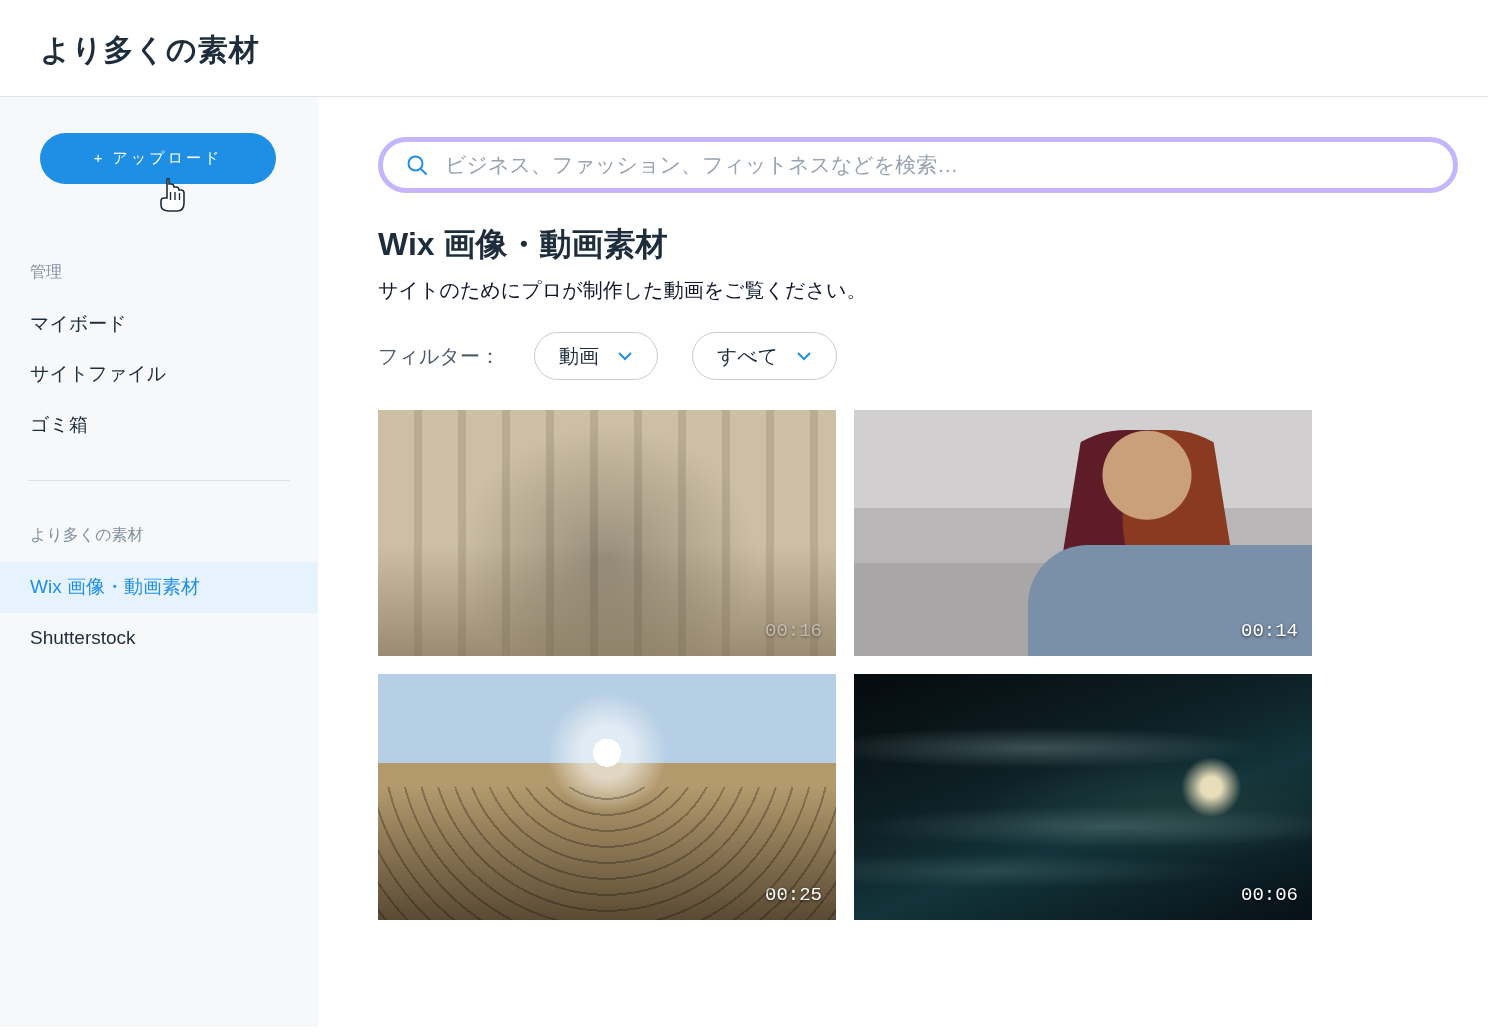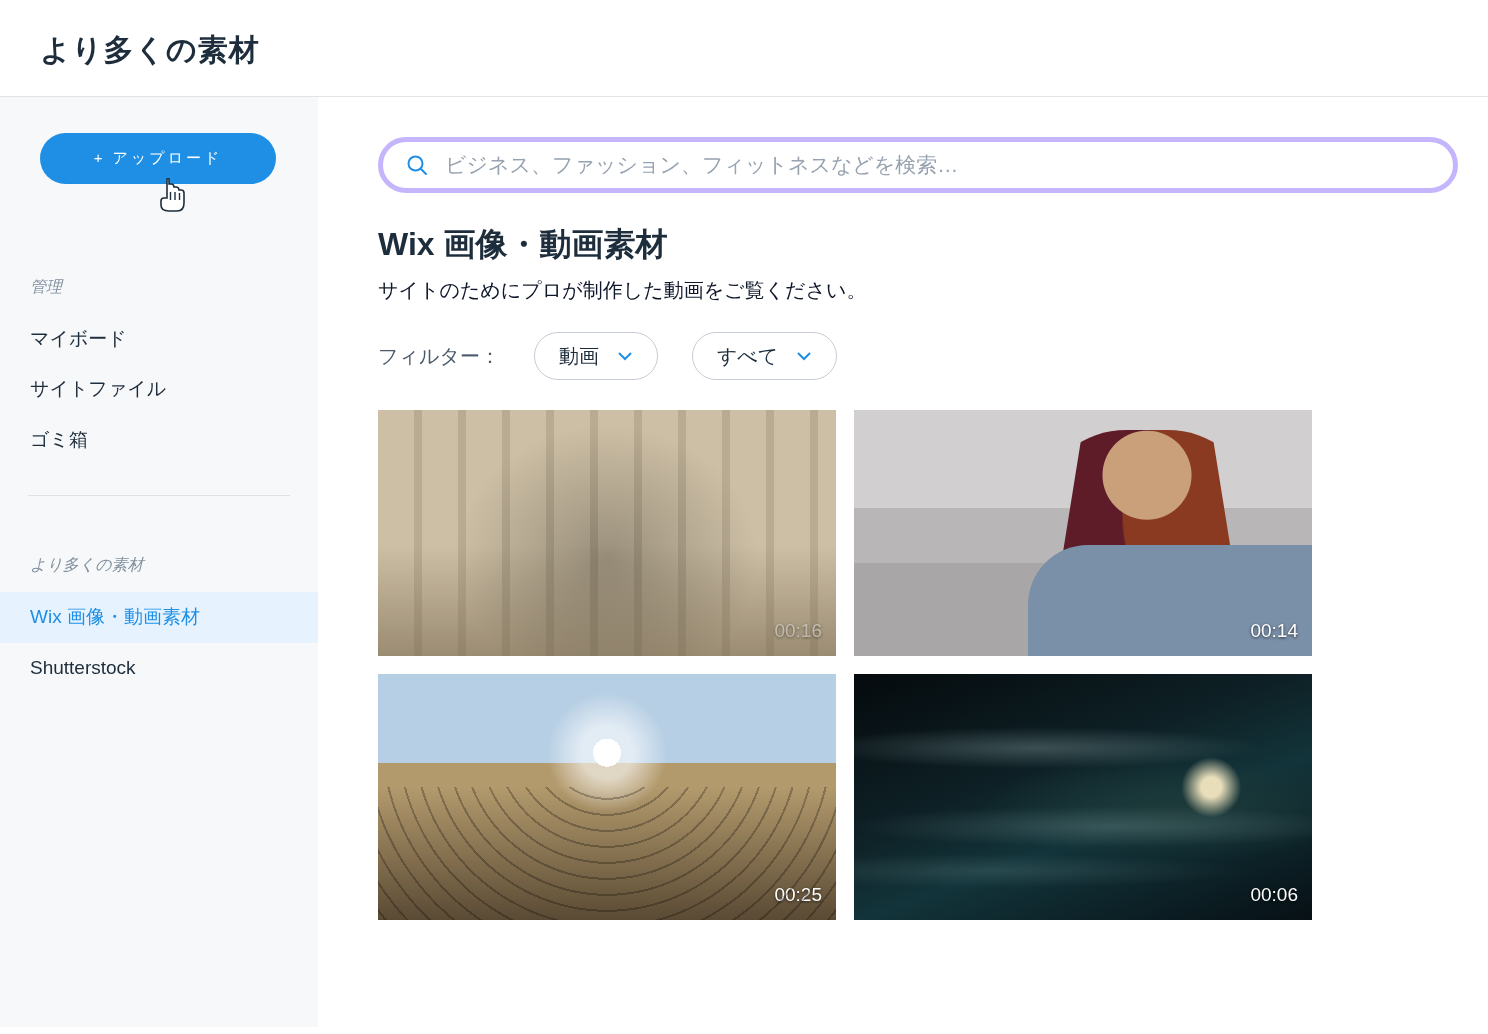--- a/index.html
+++ b/index.html
@@ -49,23 +49,22 @@
       position: relative;
       left: 158px;
       top: -6px;
       width: 28px;
       height: 34px;
     }
     .section-label {
       font-size: 16px;
       color: #80909f;
       padding: 0 30px;
-      margin-top: 59px;
+      margin-top: 44px;
       margin-bottom: 16px;
-      font-style: italic;
     }
     .nav-item {
       display: block;
       padding: 10px 30px;
       font-size: 19px;
       color: #1d2d3c;
       cursor: pointer;
       line-height: 1.6;
     }
     .nav-item.active {
@@ -153,20 +152,21 @@
       overflow: hidden;
       cursor: pointer;
     }
     .duration {
       position: absolute;
       right: 14px;
       bottom: 14px;
       color: #fff;
       font-size: 19px;
       text-shadow: 0 1px 3px rgba(0,0,0,.7);
+      font-family: Liberation Mono, monospace;
     }
     
     .thumb-corridor {
       background:
         repeating-linear-gradient(90deg, #cdbfa5 0 36px, #b8ab92 36px 44px),
         linear-gradient(#e8dcc4, #b8a98c);
     }
     .thumb-corridor::after{
       content:"";position:absolute;inset:0;
       background: radial-gradient(ellipse 55% 90% at 50% 60%, rgba(0,0,0,0.25), rgba(0,0,0,0) 60%),

